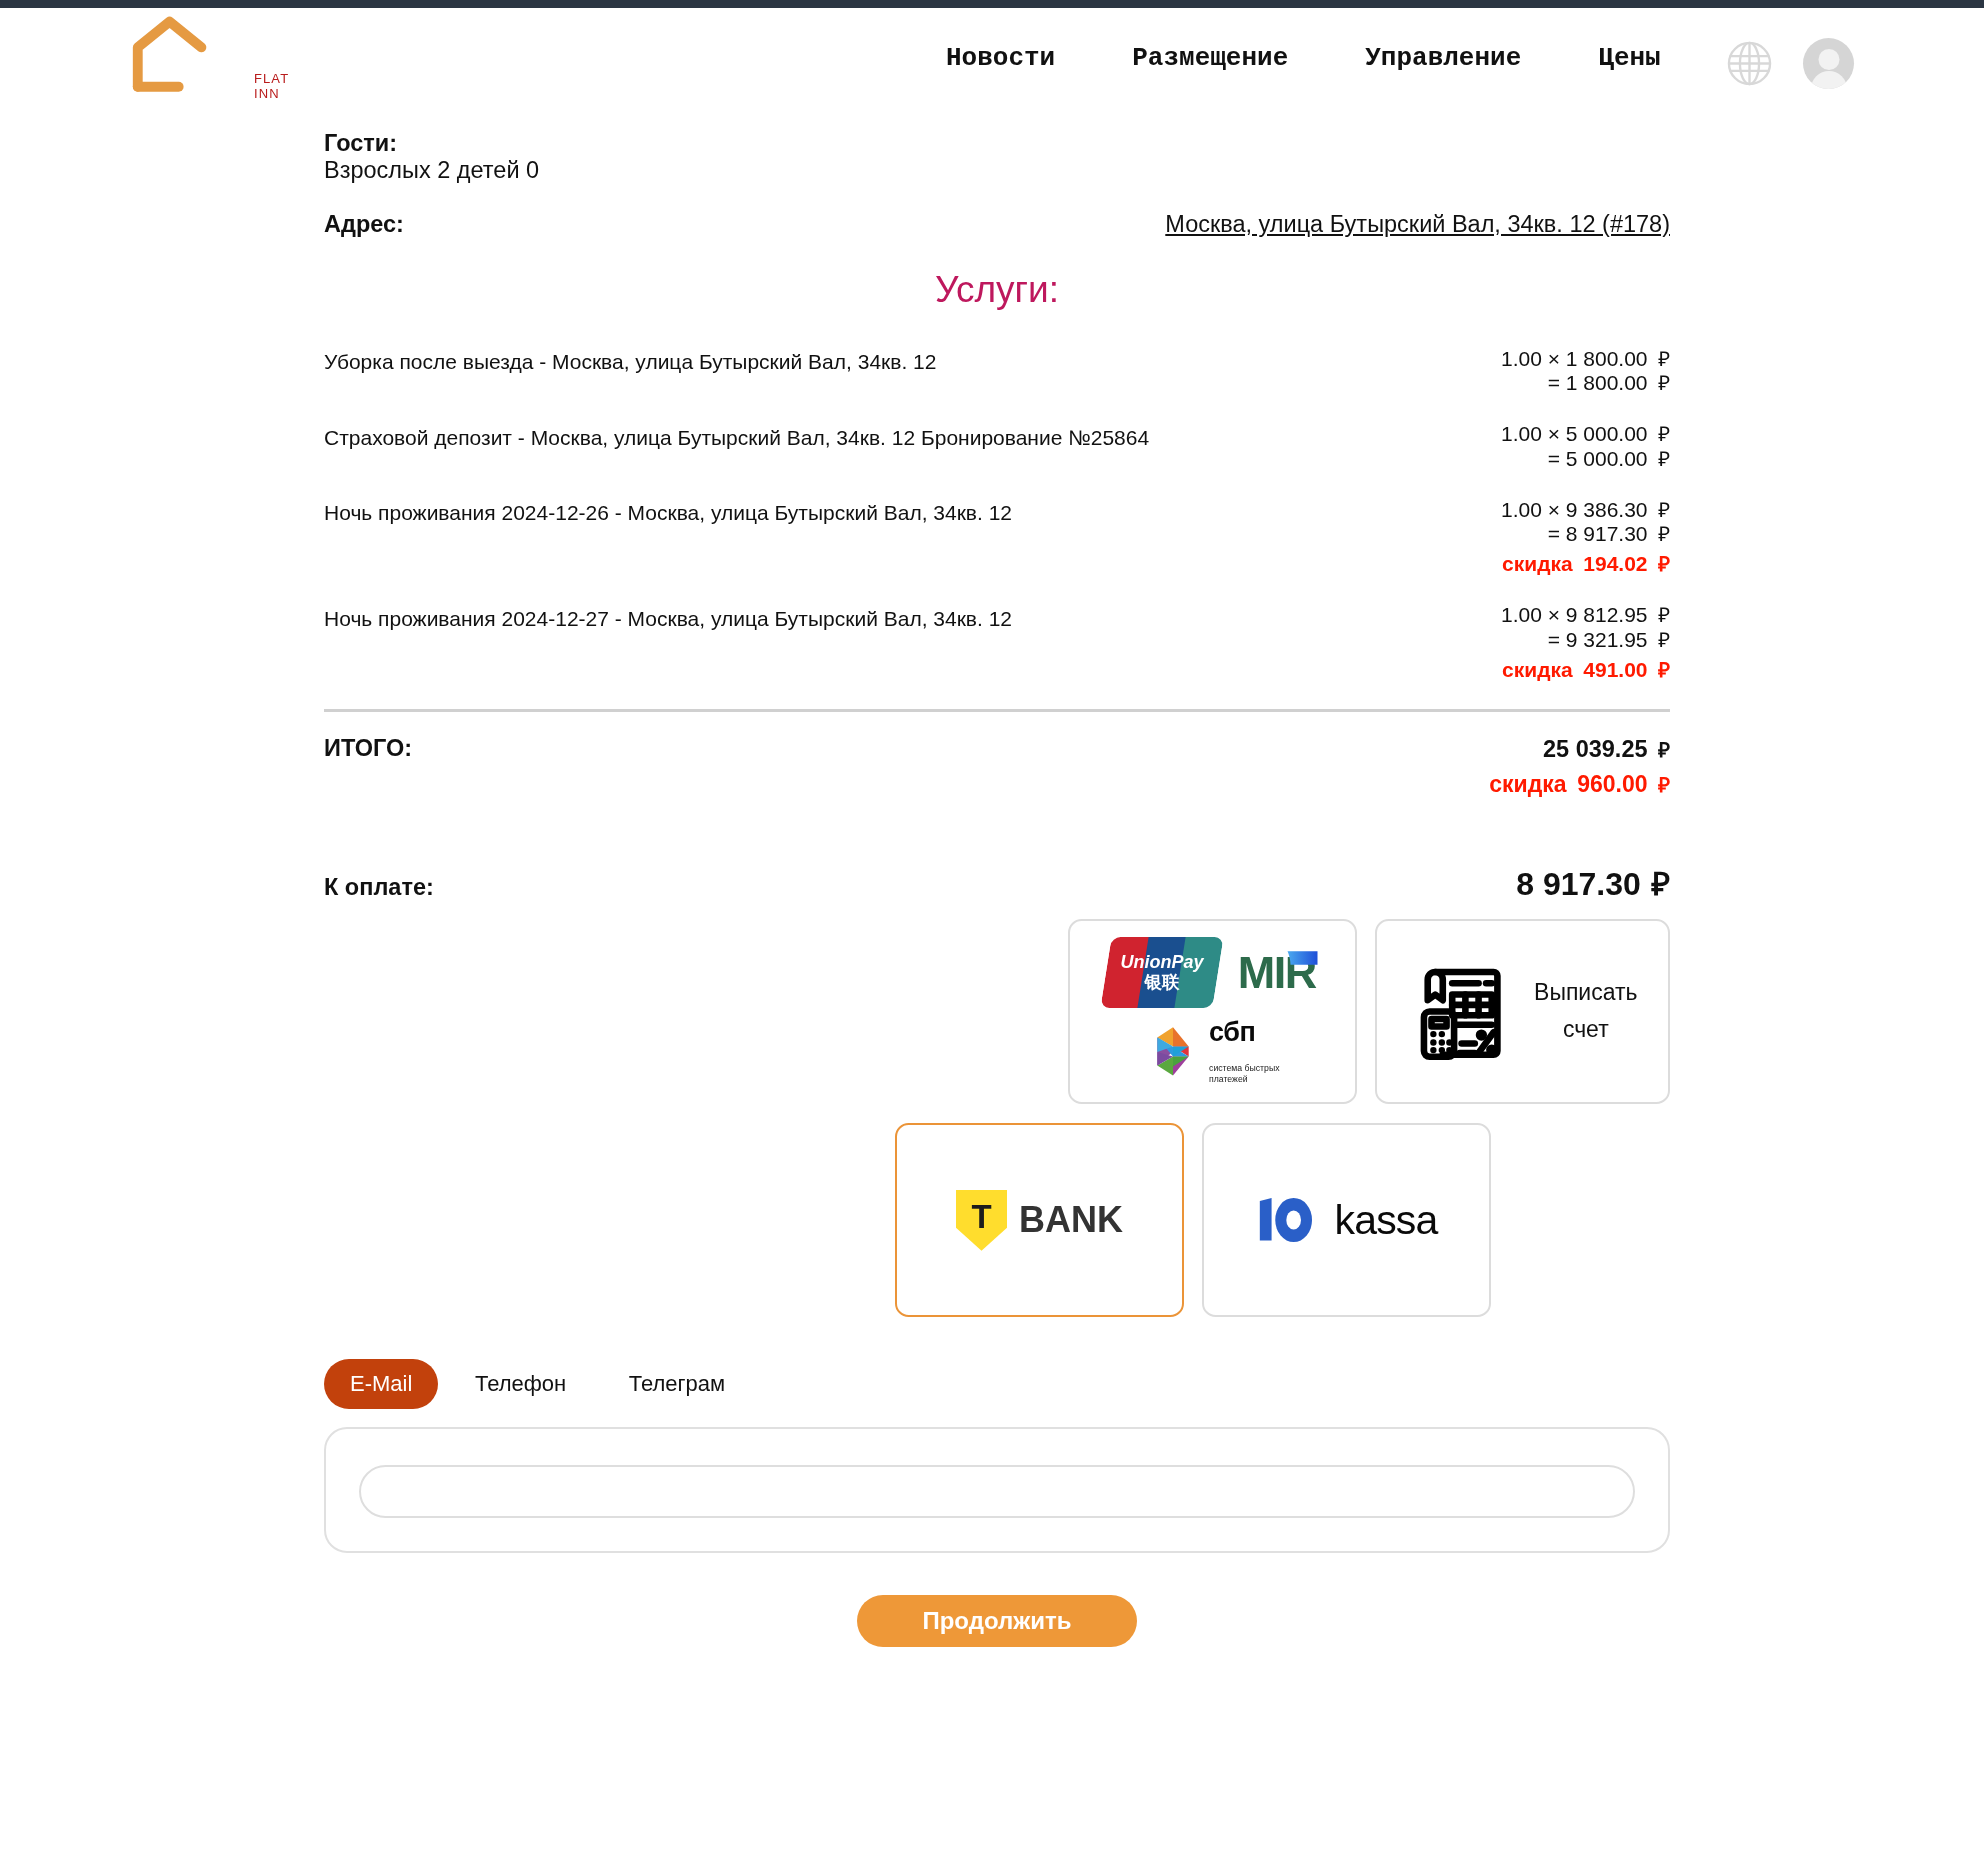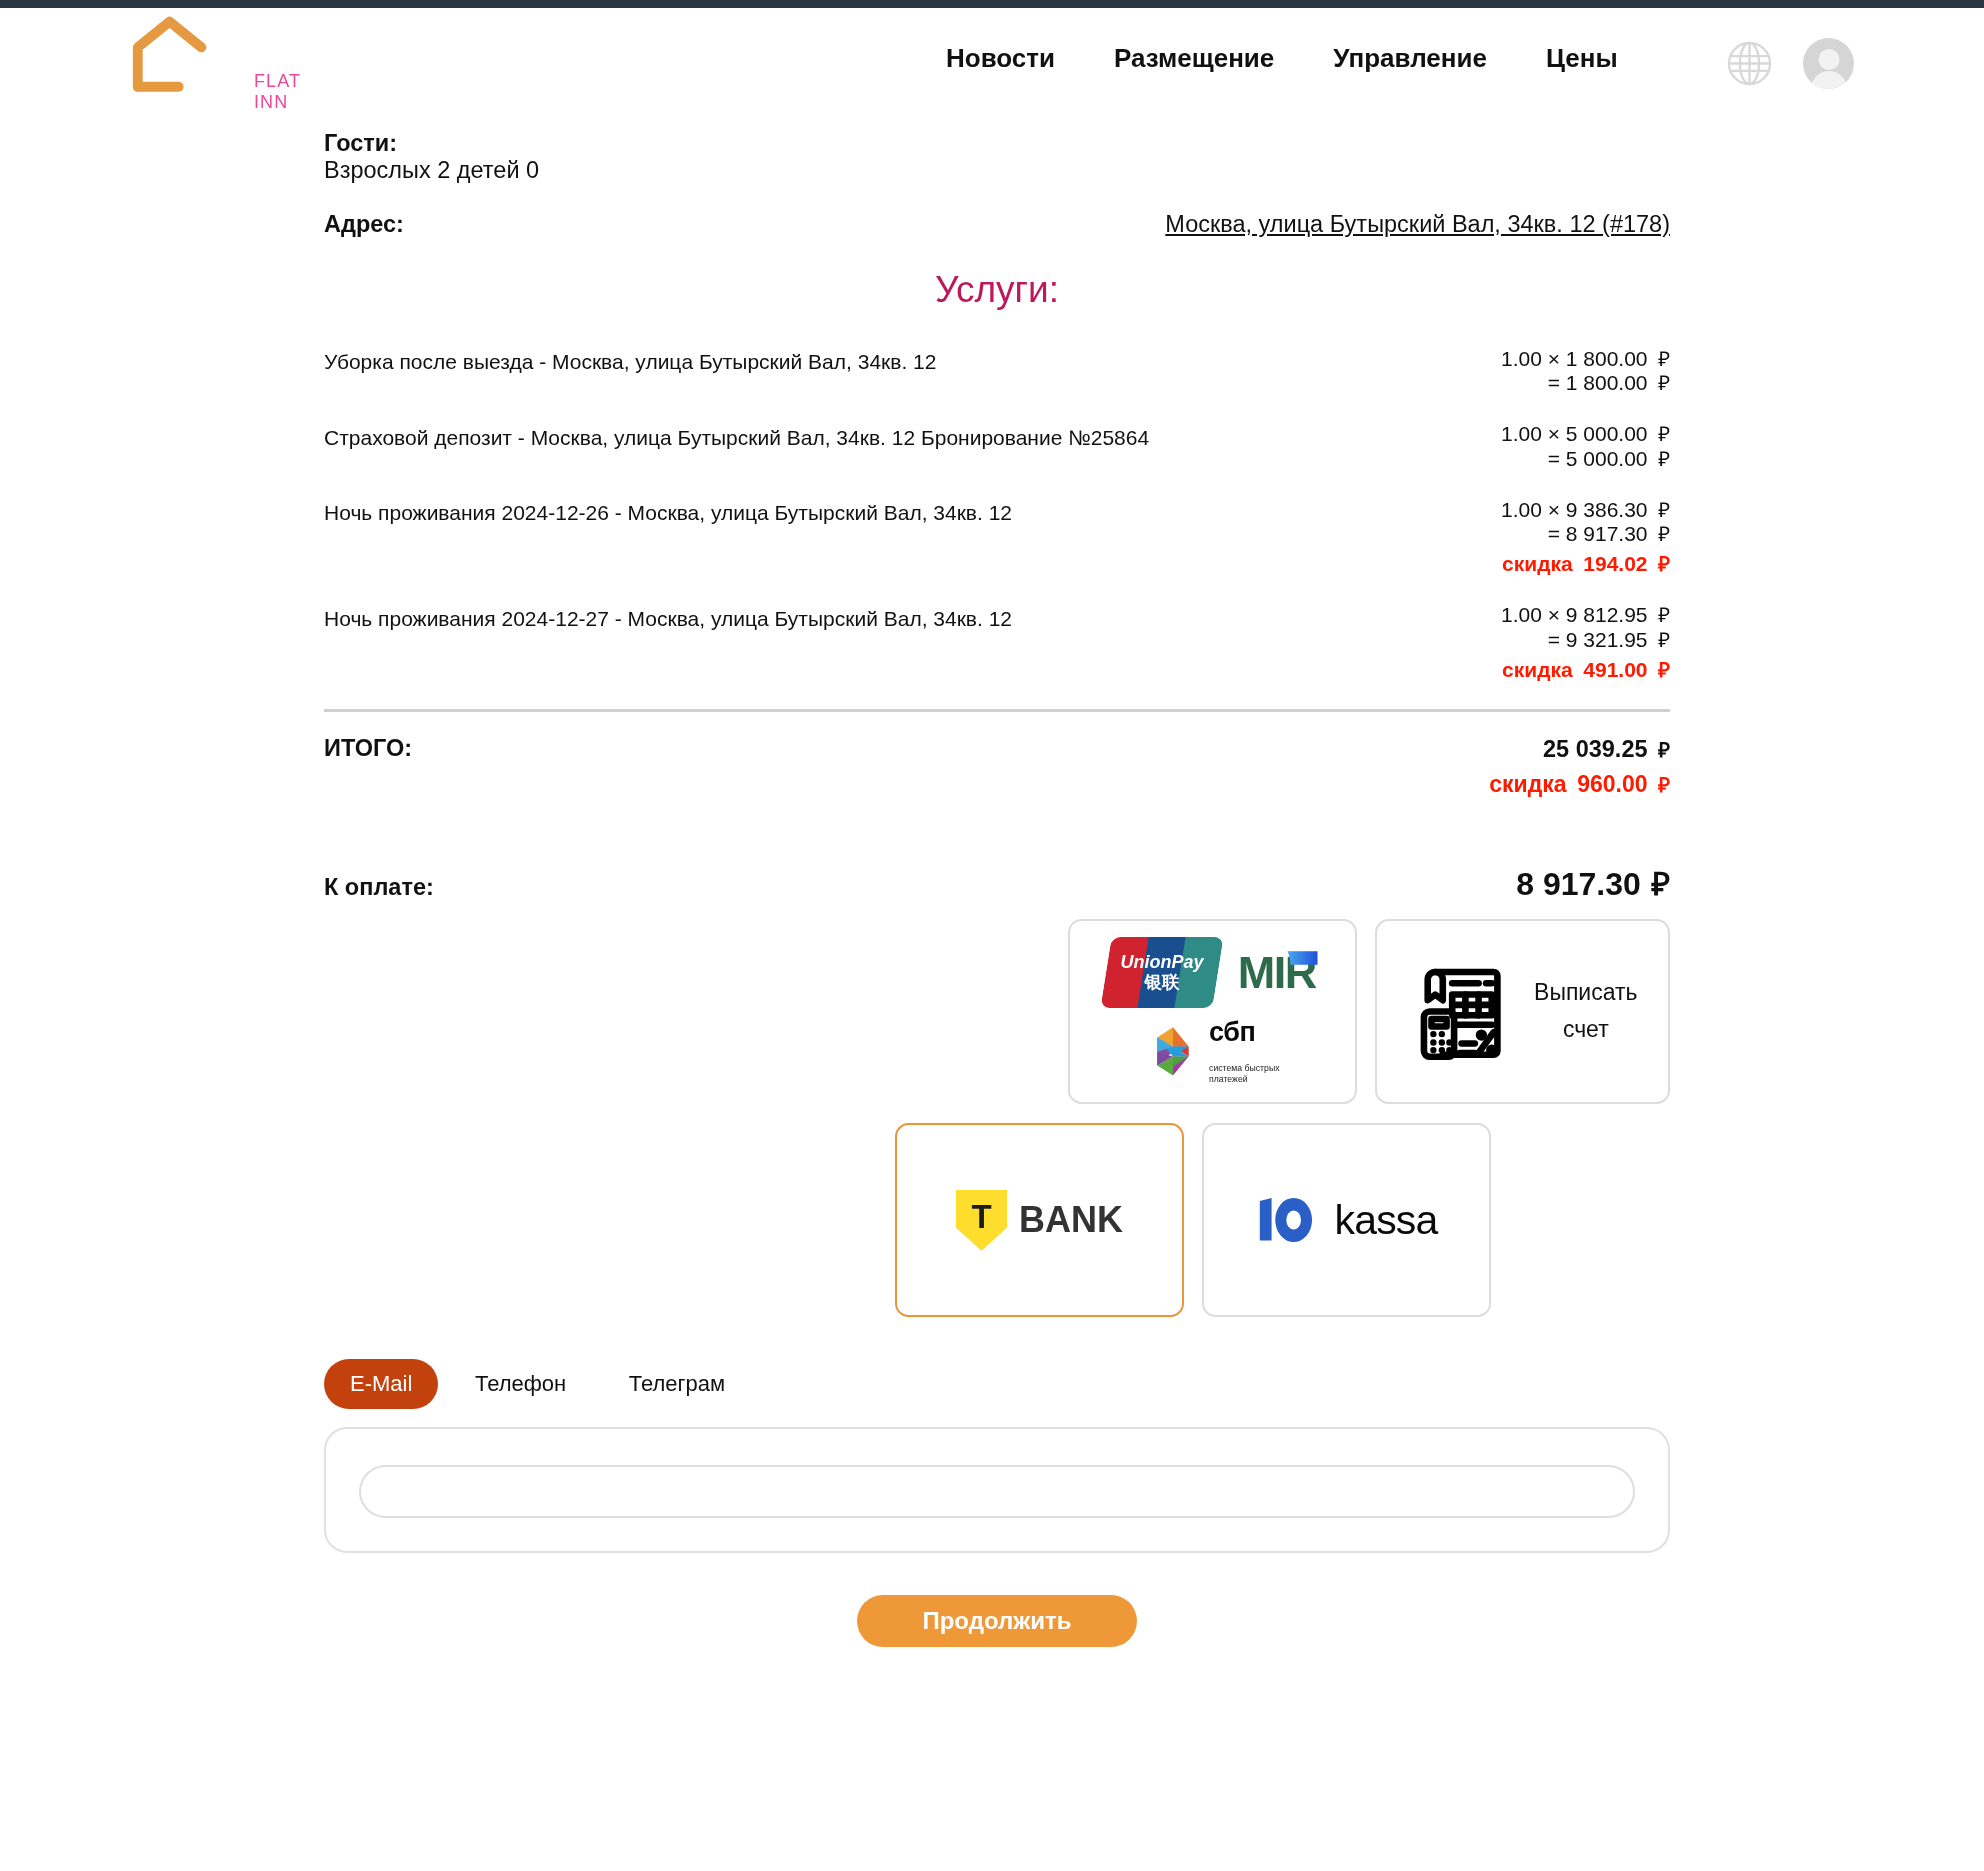--- a/index.html
+++ b/index.html
@@ -19,26 +19,26 @@
   
   .header {
     position: absolute; left: 0; top: 7.6px; width: 1985px; height: 106px;
     background: #ffffff;
   }
   .logo-wrap {
     position: absolute; left: 112px; top: 6px; width: 197px; height: 91px;
   }
   .logo-text {
     position: absolute; left: 142px; top: 57px;
-    font-size: 18px; letter-spacing: 1.1px; color: #ec4899;
+    font-size: 13px; letter-spacing: 1.1px; color: #b91c1c;
     font-family: "Liberation Sans", sans-serif;
   }
   .nav {
     position: absolute; left: 946px; top: 35px;
-    display: flex; align-items: flex-start; gap: 59px;
+    display: flex; align-items: flex-start; gap: 77px; font-family: Liberation Mono, monospace;
   }
   .nav-item {
     font-size: 26px; font-weight: bold; color: #111111;
     text-decoration: none; white-space: nowrap; cursor: pointer;
   }
   .header-icons {
     position: absolute; left: 1726px; top: 30px;
     display: flex; align-items: center; gap: 30px;
   }
   .globe-icon { width: 47px; height: 47px; display: block; cursor: pointer; }

